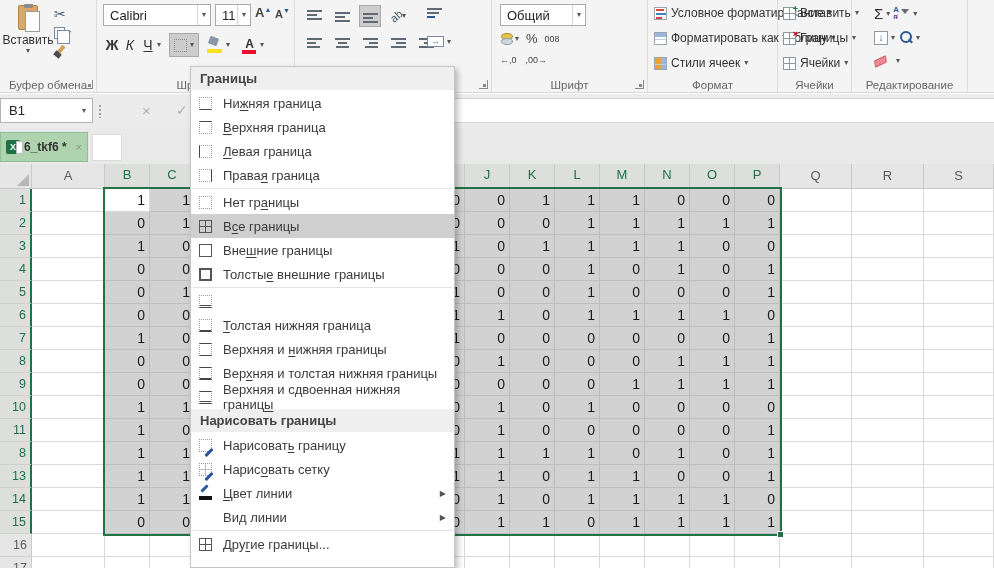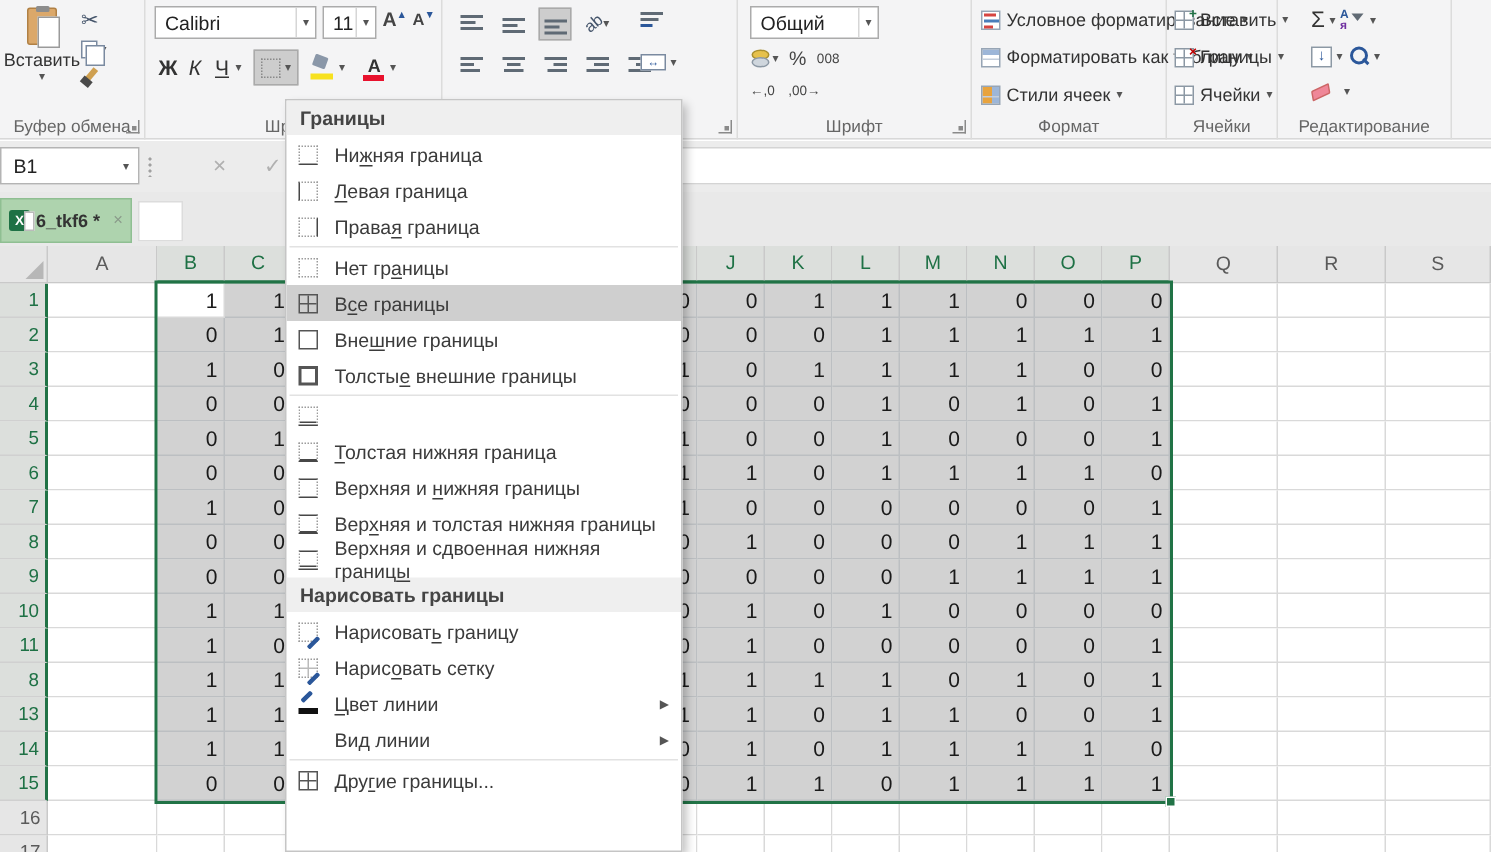--- a/index.html
+++ b/index.html
@@ -823,20 +823,24 @@
       </div>
     </div>
 
   <div class="menu" id="menu">
       <div class="m-head">Границы</div>
       <div class="m-item">
         <span class="mic solid-b"></span>
         <span>Ни<u>ж</u>няя граница</span>
       </div>
       <div class="m-item">
+        <span class="mic solid-t"></span>
+        <span><u>В</u>ерхняя граница</span>
+      </div>
+      <div class="m-item">
         <span class="mic solid-l"></span>
         <span><u>Л</u>евая граница</span>
       </div>
       <div class="m-item">
         <span class="mic solid-r"></span>
         <span>Права<u>я</u> граница</span>
       </div>
       <div class="m-sep"></div>
       <div class="m-item">
         <span class="mic none"></span>

